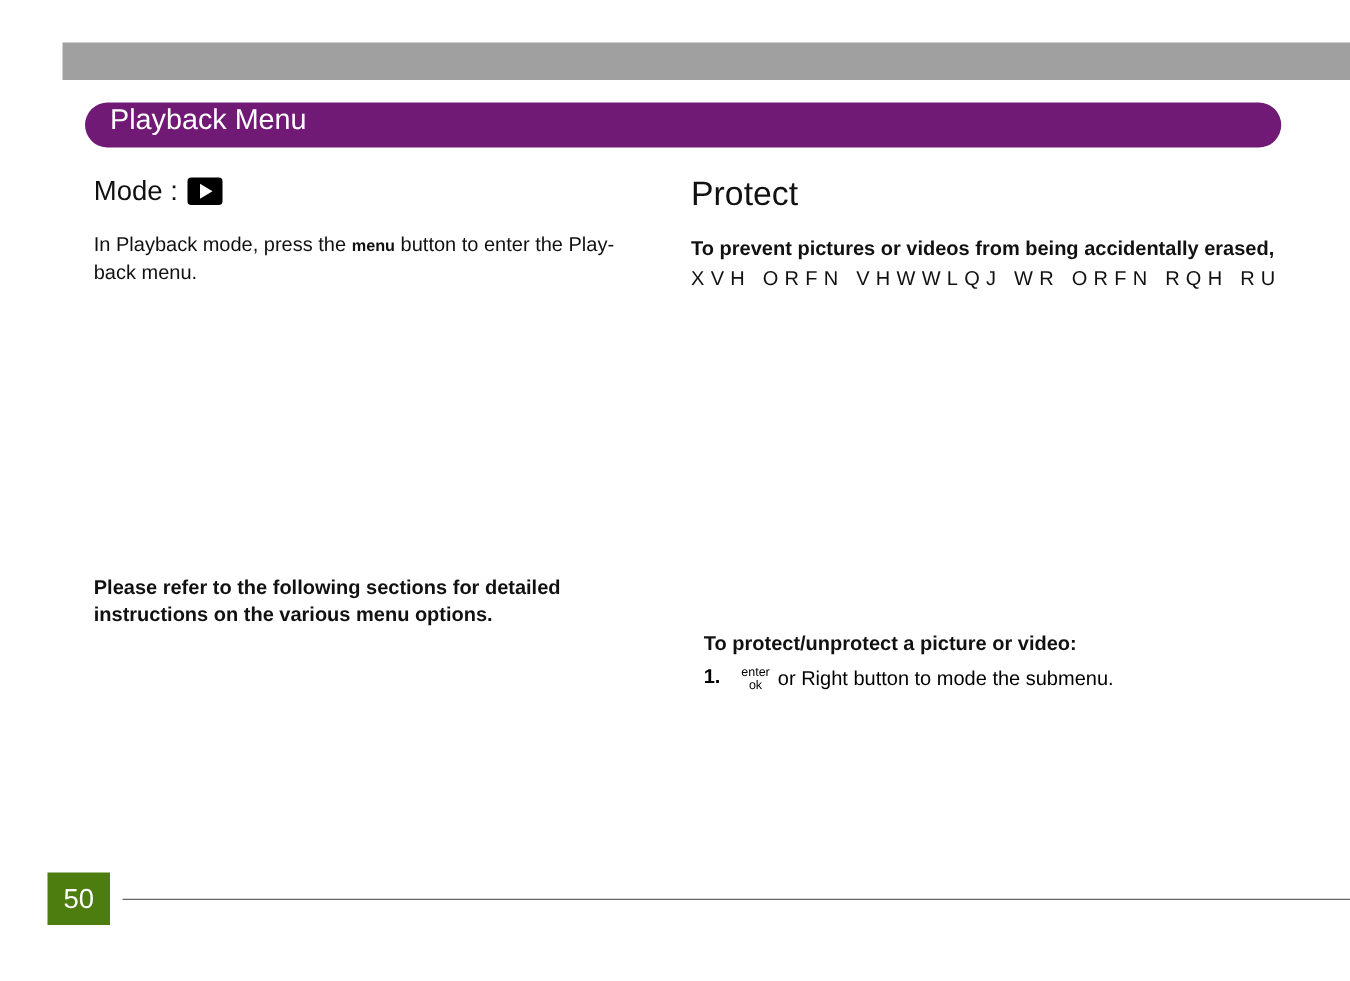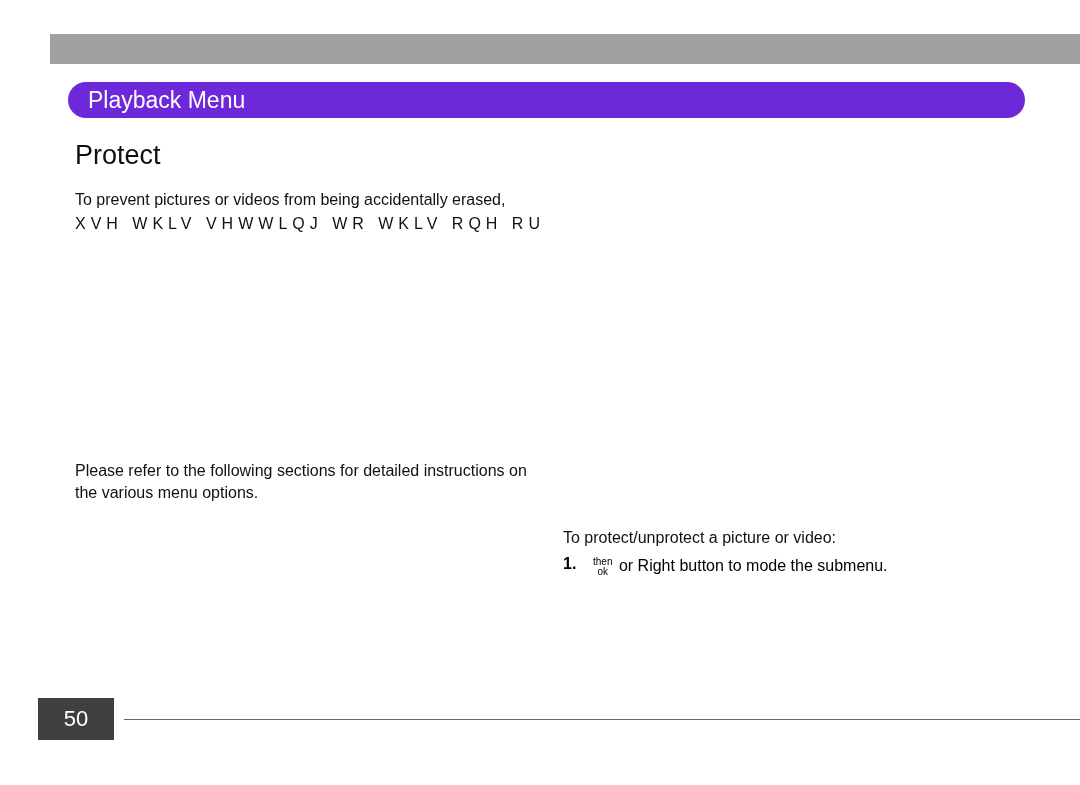--- a/index.html
+++ b/index.html
@@ -22,24 +22,23 @@
       right: 0;
       height: 30px;
       background: #a0a0a0;
     }
     .section-header {
       position: absolute;
       top: 82px;
       left: 68px;
       width: 957px;
       height: 36px;
-      background: #6d28d9;
+      background: #701a75;
       border-radius: 18px;
       display: flex;
-      align-items: center;
       padding-left: 20px;
     }
     .section-header-text {
       color: #ffffff;
       font-size: 23px;
       font-weight: 400;
     }
     .content-area {
       position: absolute;
       top: 140px;
@@ -80,21 +79,21 @@
       border-top: 6px solid transparent;
       border-bottom: 6px solid transparent;
       margin-left: 2px;
     }
     .body-text {
       font-size: 16px;
       line-height: 1.4;
       color: #111;
     }
     .body-text.bold-part {
-      font-weight: 400;
+      font-weight: 700;
     }
     .small-label {
       font-size: 13px;
       font-weight: 600;
     }
     .right-heading {
       font-size: 27px;
       color: #111;
       margin-bottom: 18px;
     }
@@ -109,21 +108,20 @@
       position: absolute;
       top: 460px;
       left: 75px;
       width: 460px;
     }
     .right-lower {
       position: absolute;
       top: 505px;
       left: 563px;
       width: 490px;
-      margin-top: 22px;
     }
     .list-row {
       display: flex;
       gap: 10px;
       margin-top: 6px;
     }
     .list-num {
       font-size: 16px;
       font-weight: 600;
       min-width: 18px;
@@ -143,23 +141,23 @@
     }
     .footer {
       position: absolute;
       bottom: 45px;
       left: 38px;
       right: 0;
       display: flex;
       align-items: center;
     }
     .page-box {
-      width: 76px;
+      width: 50px;
       height: 42px;
-      background: #404040;
+      background: #4d7c0f;
       color: #ffffff;
       font-size: 22px;
       font-weight: 400;
       display: flex;
       align-items: center;
       justify-content: center;
     }
     .footer-line {
       flex: 1;
       height: 1px;
@@ -170,39 +168,54 @@
 </head>
 <body>
 
 <div class="top-bar"></div>
 
 <div class="section-header">
   <span class="section-header-text">Playback Menu</span>
 </div>
 
 <div class="content-area">
+  <div class="left-col">
+    <div class="mode-row">
+      <span class="mode-label">Mode :</span>
+      <span class="play-icon-box">
+        <span class="play-triangle"></span>
+      </span>
+    </div>
+    <div class="body-text">
+      <span class="bold-part">In Playback mode, press the</span>
+      <span> </span>
+      <span class="small-label">menu</span>
+      <span> </span>
+      <span class="bold-part">button to enter the Play-back menu.</span>
+    </div>
+  </div>
 
   <div class="right-col">
     <div class="right-heading">Protect</div>
     <div class="body-text bold-part">To prevent pictures or videos from being accidentally erased,</div>
-    <div class="cipher-text">XVH WKLV VHWWLQJ WR WKLV RQH RU</div>
+    <div class="cipher-text">XVH ORFN VHWWLQJ WR ORFN RQH RU</div>
   </div>
 </div>
 
 <div class="left-lower">
   <div class="body-text bold-part">Please refer to the following sections for detailed instructions on the various menu options.</div>
 </div>
 
 <div class="right-lower">
   <div class="body-text bold-part">To protect/unprotect a picture or video:</div>
   <div class="list-row">
     <span class="list-num">1.</span>
     <span class="list-content bold-part">
       <span class="func-ok">
-        <span>then</span>
+        <span>enter</span>
         <span>ok</span>
       </span>
       <span>or Right button to mode the submenu.</span>
     </span>
   </div>
 </div>
 
 <div class="footer">
   <div class="page-box">
     <span>50</span>

